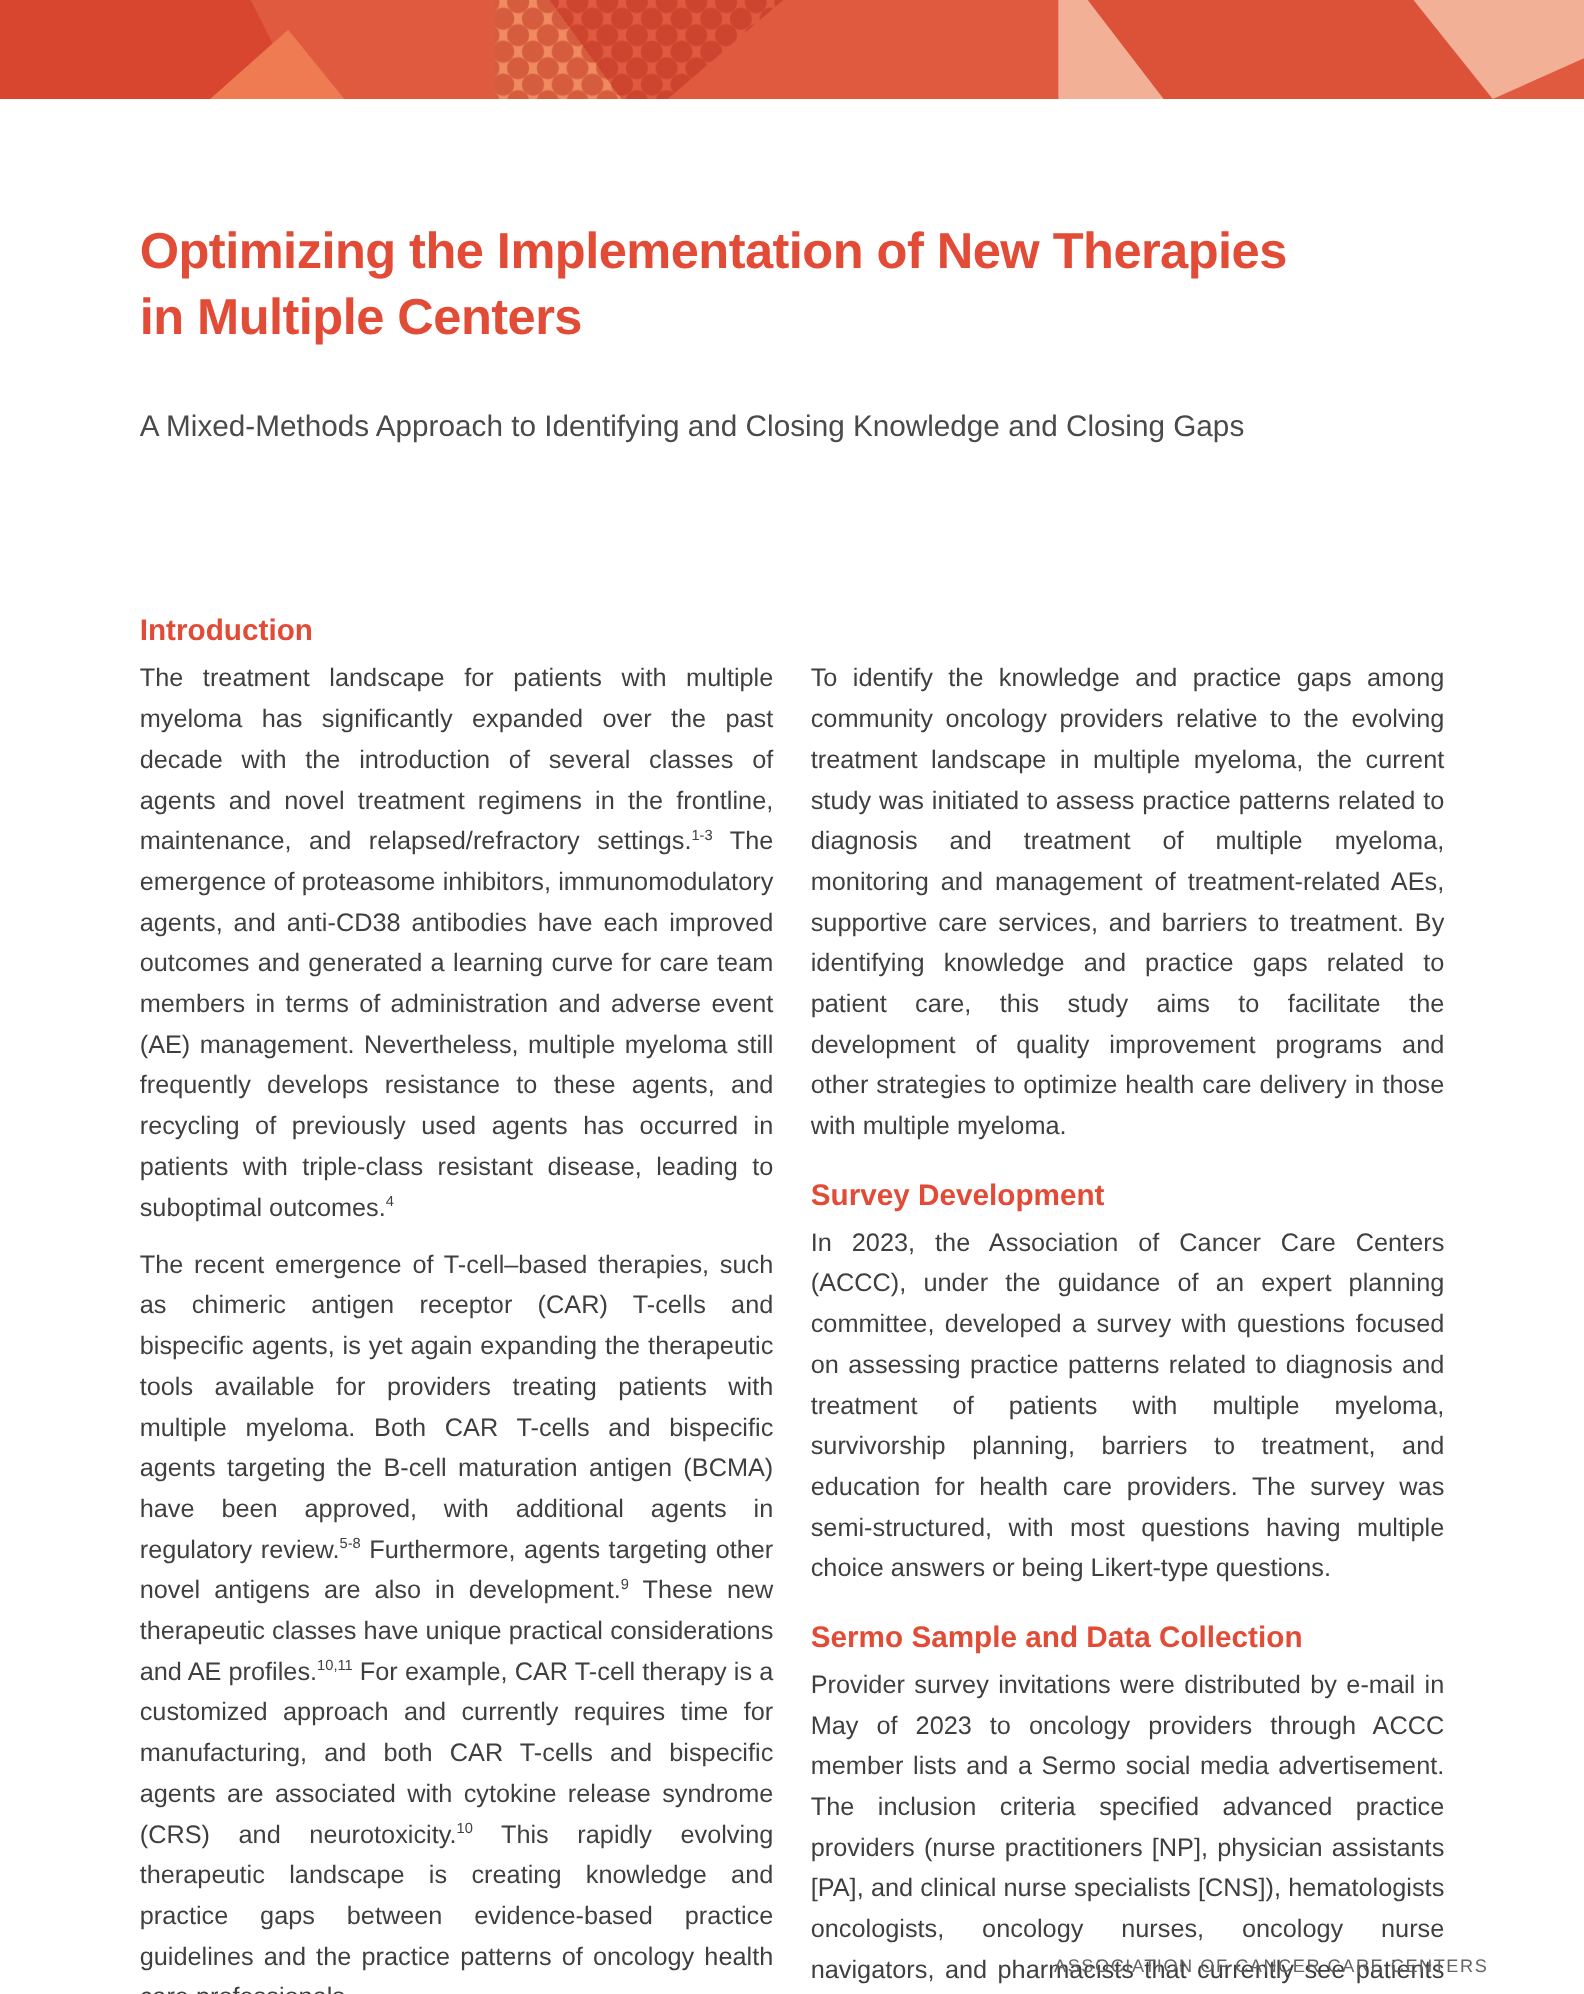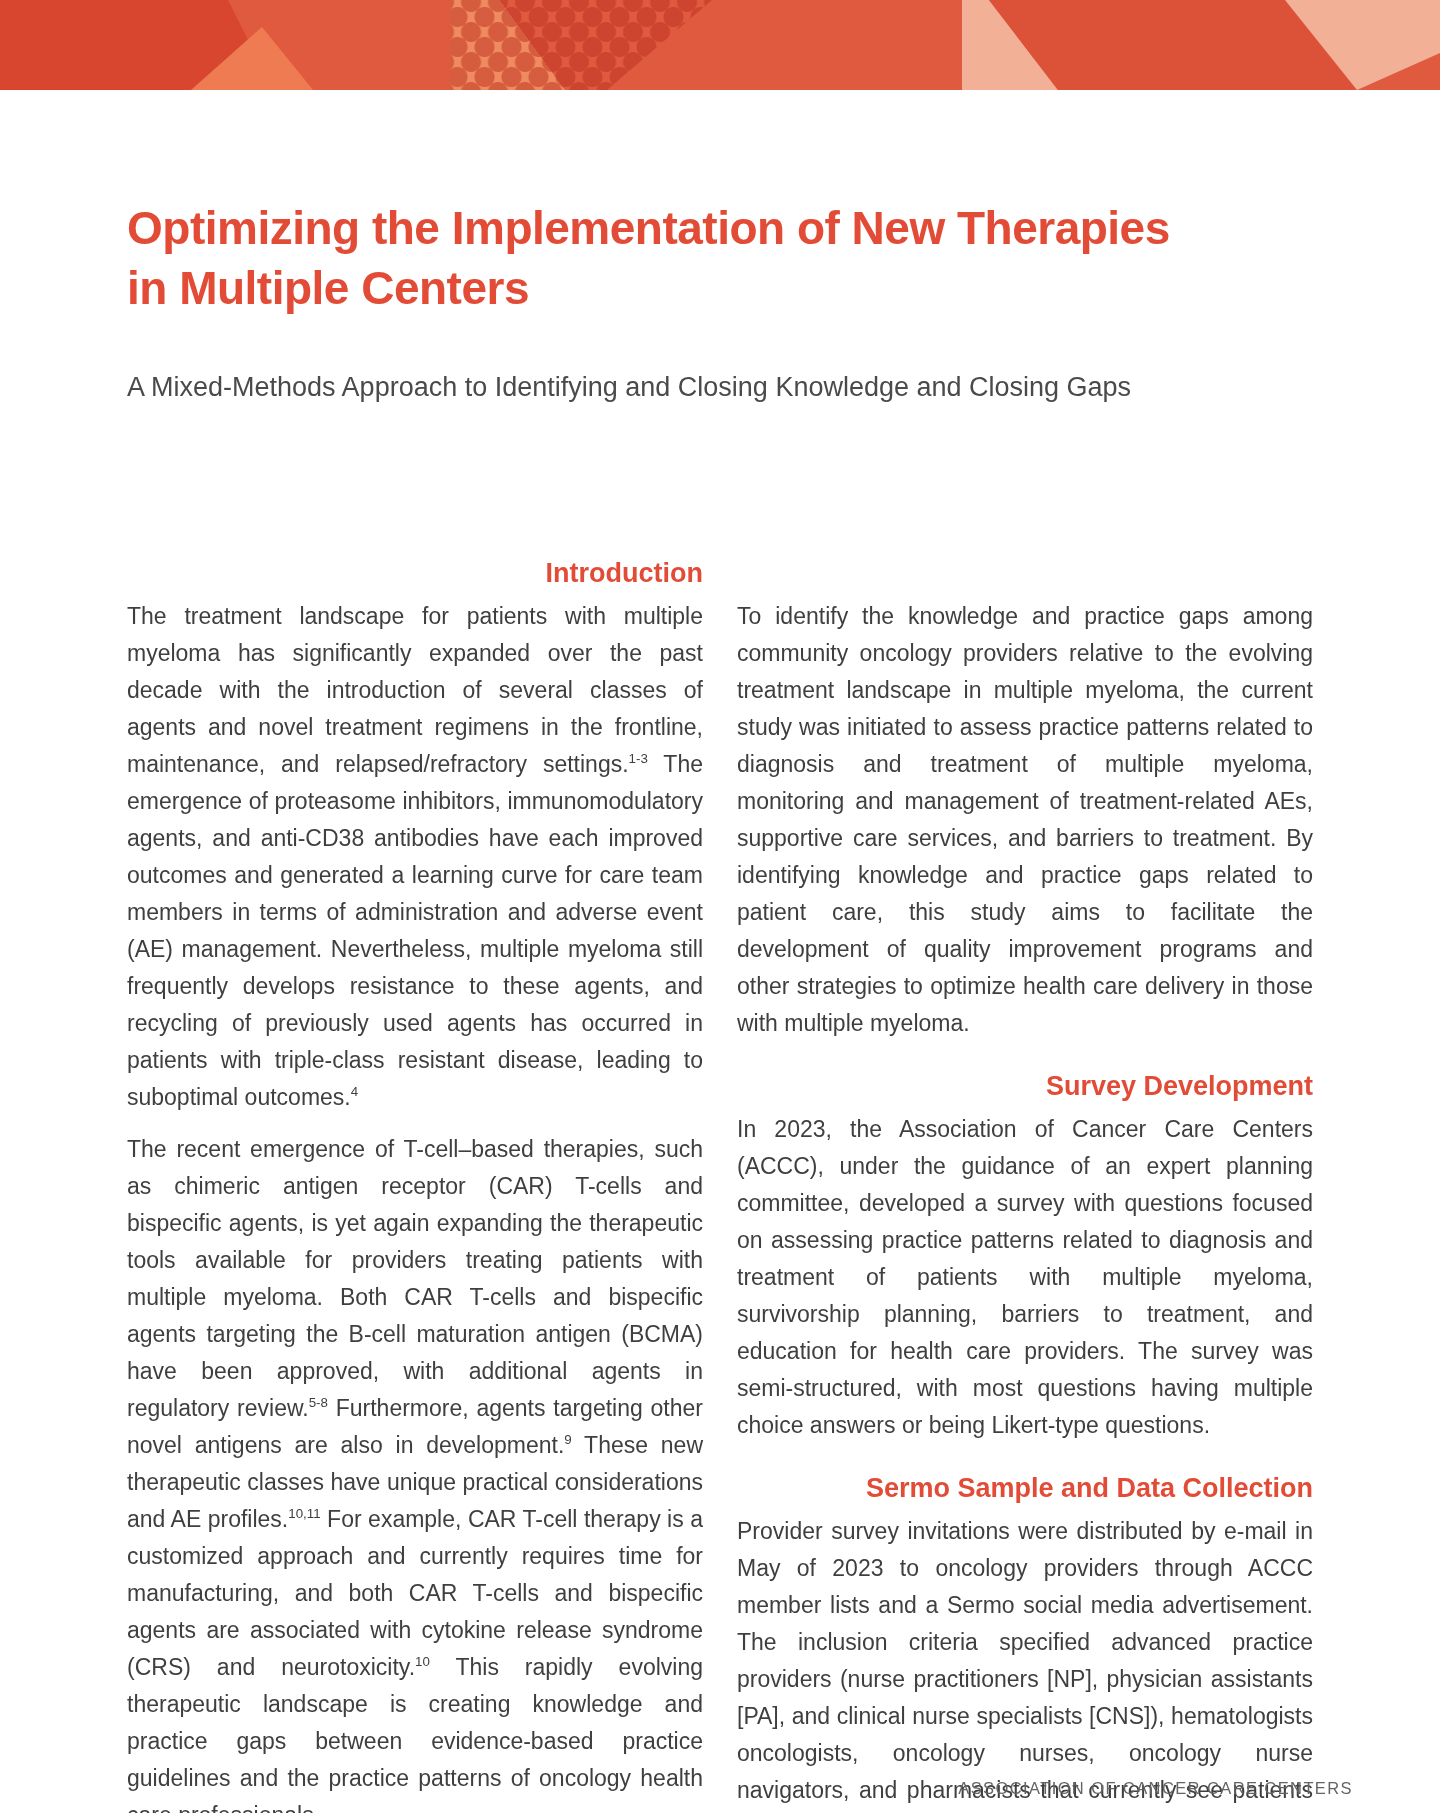--- a/index.html
+++ b/index.html
@@ -43,21 +43,21 @@
 
   
   .col{
     position:absolute;top:556px;width:576px;
     color:var(--text);font-size:23px;line-height:37px;text-align:justify;
   }
   .col-left{left:127px;}
   .col-right{left:737px;padding-top:42px;box-sizing:border-box;}
   h2.section-heading{
     font-size:27px;line-height:34px;font-weight:bold;color:var(--accent);
-    margin:27px 0 8px 0;text-align:right;
+    margin:27px 0 8px 0;text-align:left;
   }
   .col h2.section-heading:first-child{margin-top:0;}
   p.body-para{margin:0 0 15px 0;}
   p.body-para sup{font-size:0.58em;line-height:0;vertical-align:super;letter-spacing:0;}
 
   
   .footer{
     position:absolute;top:1779px;right:128px;
     display:flex;align-items:center;gap:38px;flex-direction:column;
   }

